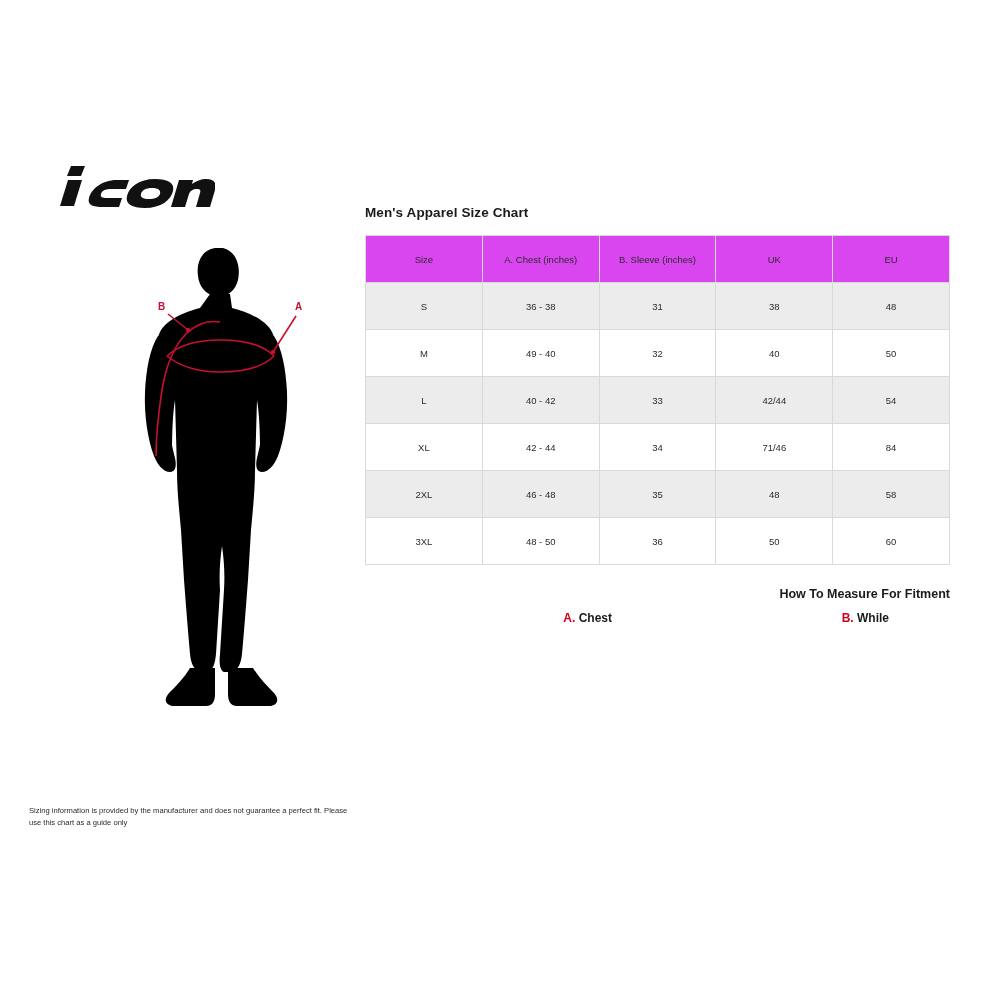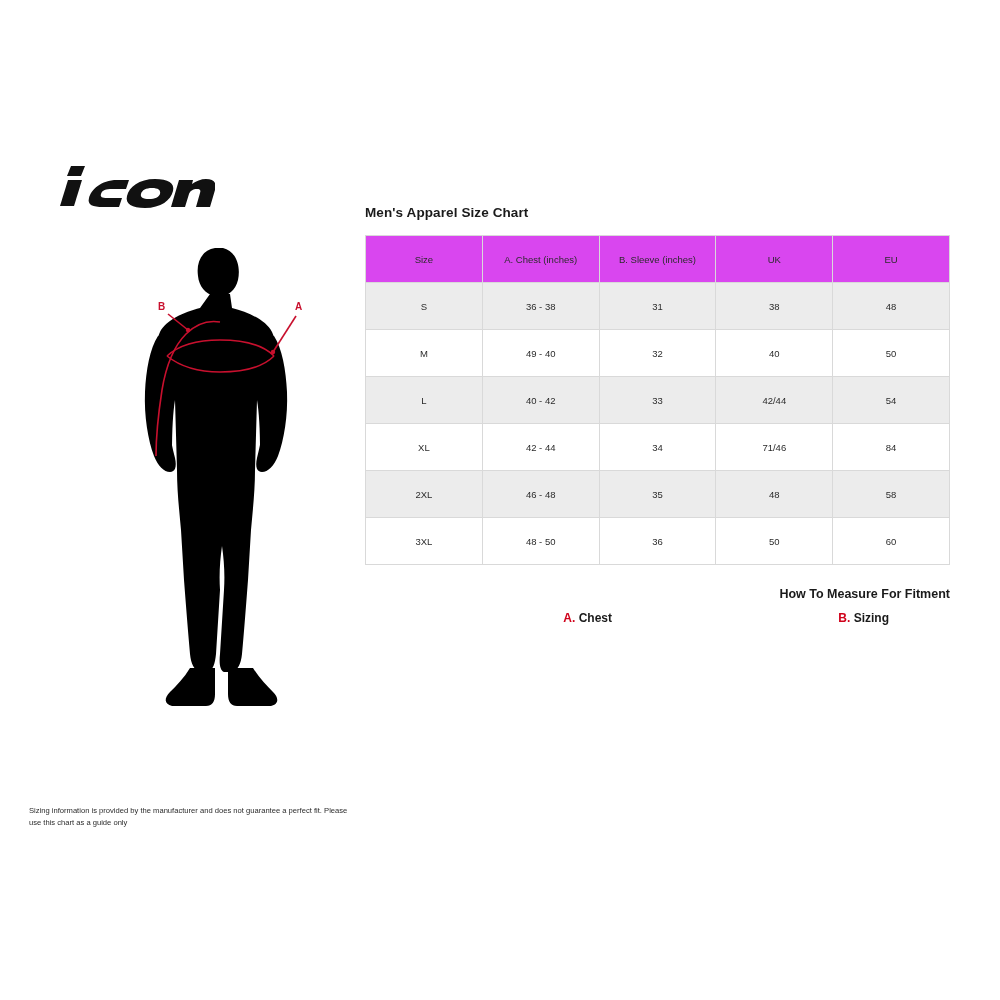--- a/index.html
+++ b/index.html
@@ -261,21 +261,21 @@
       <div class="howto-cols">
         <div class="howto-col">
           <div class="howto-label">
             <span class="ltr">A.</span>
             <span class="ttl">Chest</span>
           </div>
         </div>
         <div class="howto-col">
           <div class="howto-label">
             <span class="ltr">B.</span>
-            <span class="ttl">Sizing</span>
+            <span class="ttl">While</span>
           </div>
         </div>
       </div>
     </div>
   </div>
 
   <div class="footer-note">Sizing information is provided by the manufacturer and does not guarantee a perfect fit. Please use this chart as a guide only</div>
 
 </div>
 

